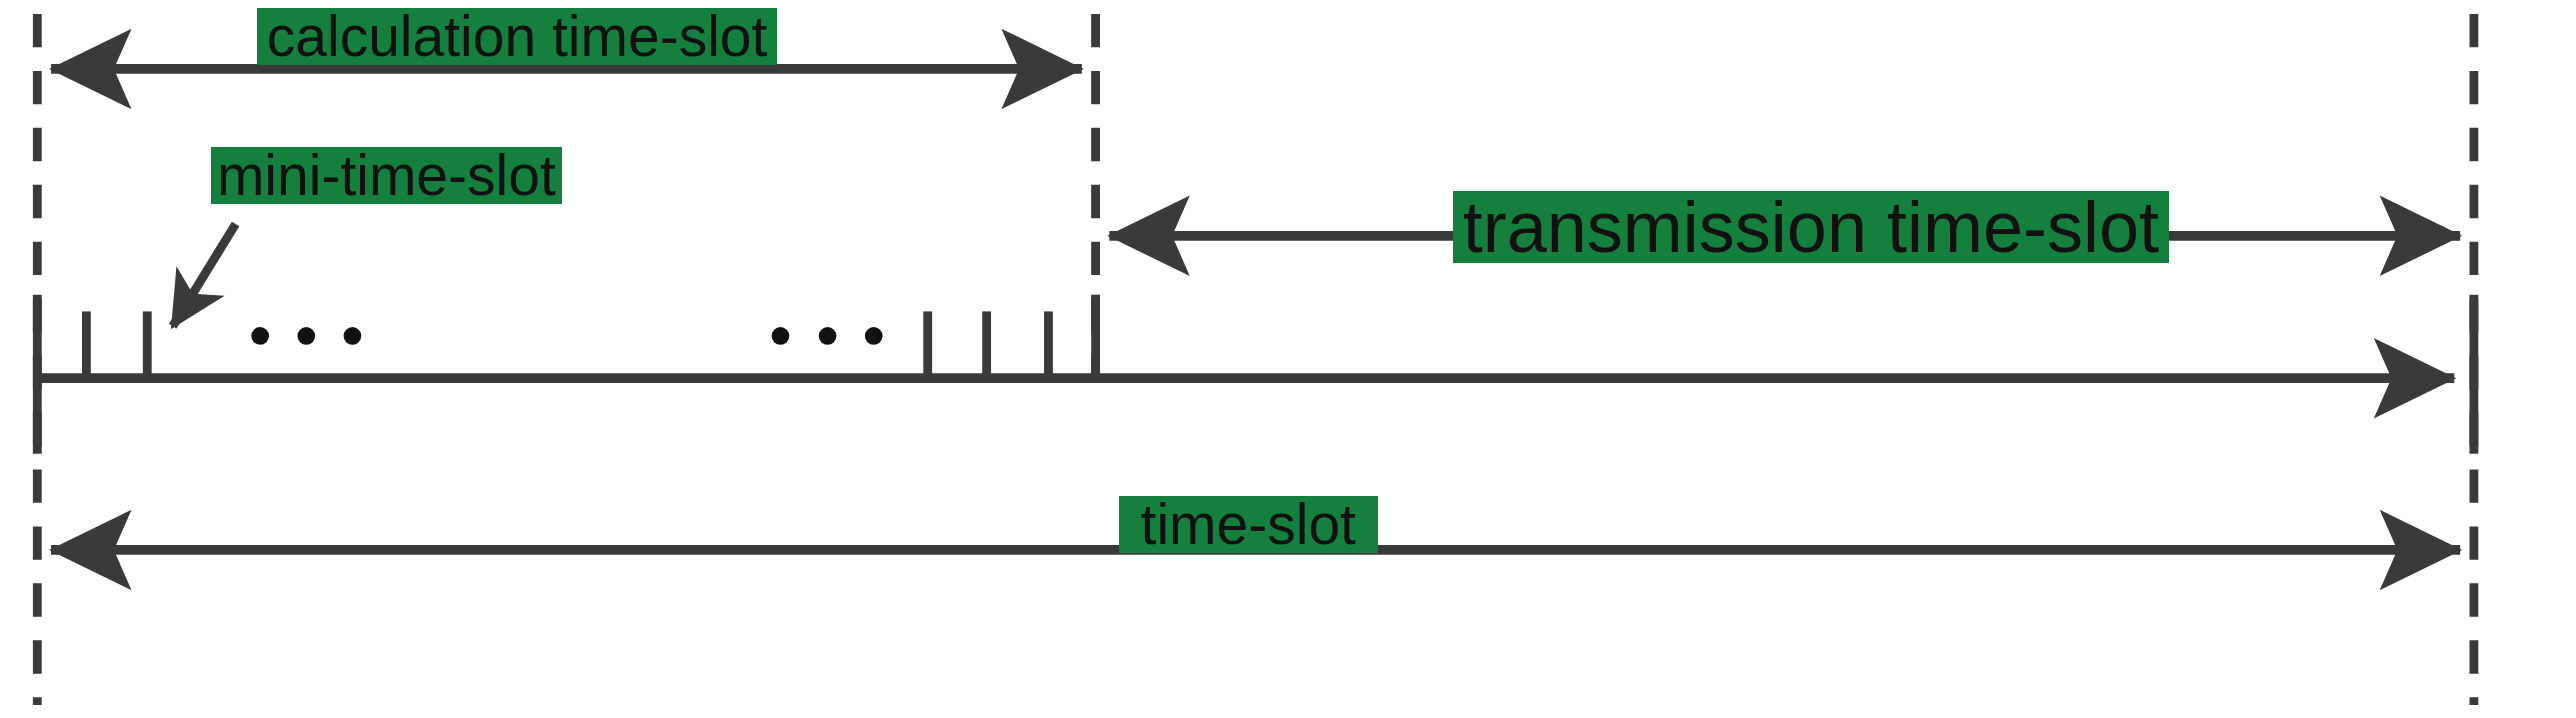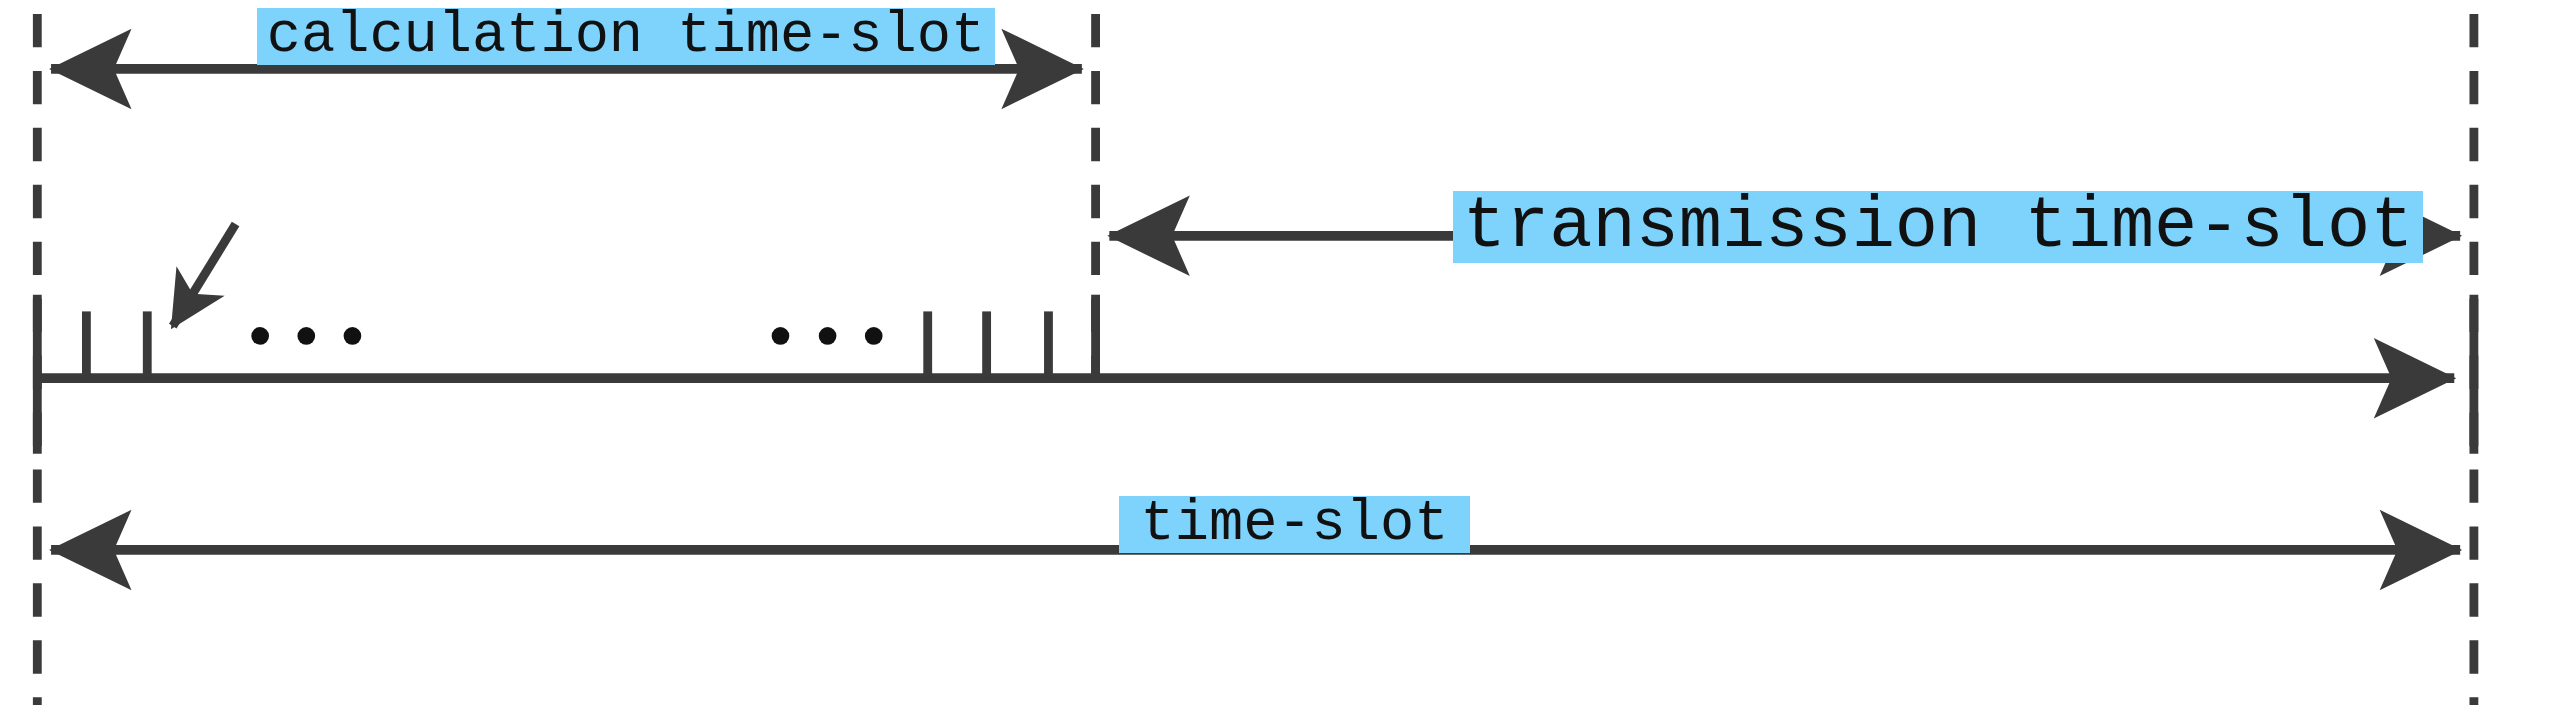--- a/index.html
+++ b/index.html
@@ -20,24 +20,24 @@
   #diagram-svg {
     position: absolute;
     top: 0;
     left: 0;
     width: 2576px;
     height: 719px;
     display: block;
   }
   .dia-label {
     position: absolute;
-    font-family: Liberation Mono, monospace;
+    font-family: Liberation Sans, sans-serif;
     color: #111111;
     white-space: nowrap;
-    background: #7dd3fc;
+    background: #15803d;
     line-height: 1;
     padding: 0 9.8px;
   }
   #label-calculation {
     left: 257px;
     top: 7.9px;
     font-size: 57px;
   }
   #label-mini {
     left: 211px;
@@ -112,19 +112,20 @@
 
     <line x1="1130" y1="240" x2="2506" y2="240" stroke="#3a3a3a" stroke-width="10" marker-start="url(#arrow-left)" marker-end="url(#arrow-right)"></line>
 
     <line x1="52" y1="560" x2="2506" y2="560" stroke="#3a3a3a" stroke-width="10" marker-start="url(#arrow-left)" marker-end="url(#arrow-right)"></line>
 
     <line x1="240" y1="228" x2="176" y2="332" stroke="#3a3a3a" stroke-width="9" marker-end="url(#arrow-callout)"></line>
   </svg>
 
   <div class="dia-label" id="label-calculation">calculation time-slot</div>
 
+  <div class="dia-label" id="label-mini">mini-time-slot</div>
 
   <div class="dia-label" id="label-transmission">transmission time-slot</div>
 
   <div class="dia-label" id="label-timeslot">time-slot</div>
 
 </div>
 
 
 </body></html>

